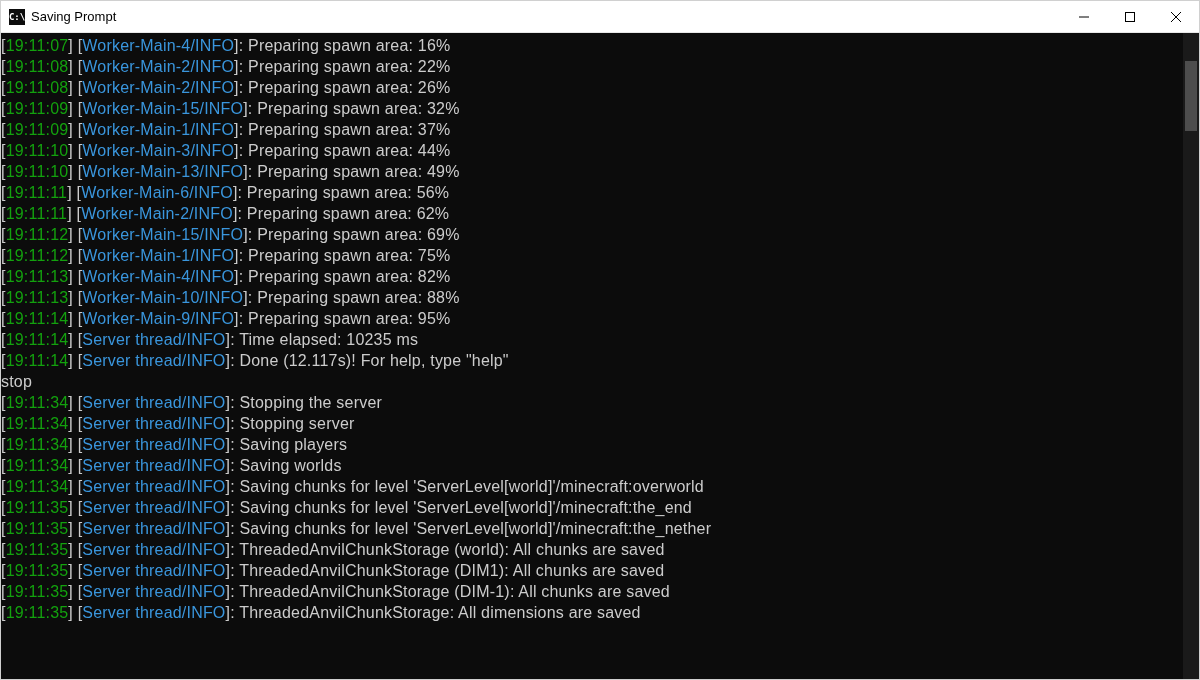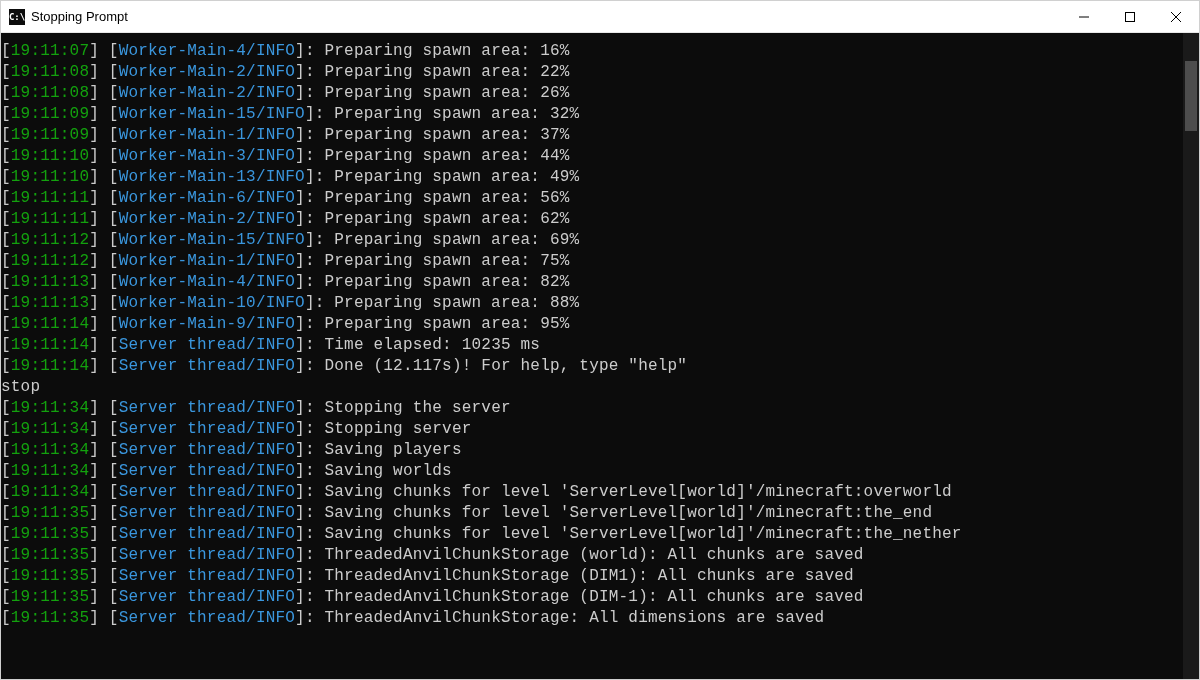--- a/index.html
+++ b/index.html
@@ -52,22 +52,22 @@
   }
   .titlebar .win-btn svg { stroke: #000; }
   .terminal-wrap {
     flex: 1;
     background: #0c0c0c;
     display: flex;
     position: relative;
   }
   .terminal {
     flex: 1;
-    padding: 8px 0 4px 0;
-    font-family: Liberation Mono, monospace;
+    padding: 2px 0 4px 0;
+    font-family: Liberation Sans, sans-serif;
     font-size: 16px;
     line-height: 21px;
     letter-spacing: 0.2px;
     color: #cccccc;
     overflow: hidden;
     white-space: pre;
   }
   .scrollbar {
     width: 16px;
     background: #1a1a1a;
@@ -86,21 +86,21 @@
   .t-cyan   { color: #3a96dd; }
   .t-white  { color: #cccccc; }
 </style>
 </head>
 <body>
 
 <div class="window">
 
   <div class="titlebar">
     <div class="app-icon">C:\</div>
-    <div class="title">Stopping Prompt</div>
+    <div class="title">Saving Prompt</div>
     <div class="win-controls">
       <div class="win-btn">
         <svg width="10" height="10" viewBox="0 0 10 10">
             <path d="M0 5 H10" stroke-width="1" fill="none"></path>
           </svg>
       </div>
       <div class="win-btn">
         <svg width="10" height="10" viewBox="0 0 10 10">
             <rect x="0.5" y="0.5" width="9" height="9" stroke-width="1" fill="none"></rect>
           </svg>

